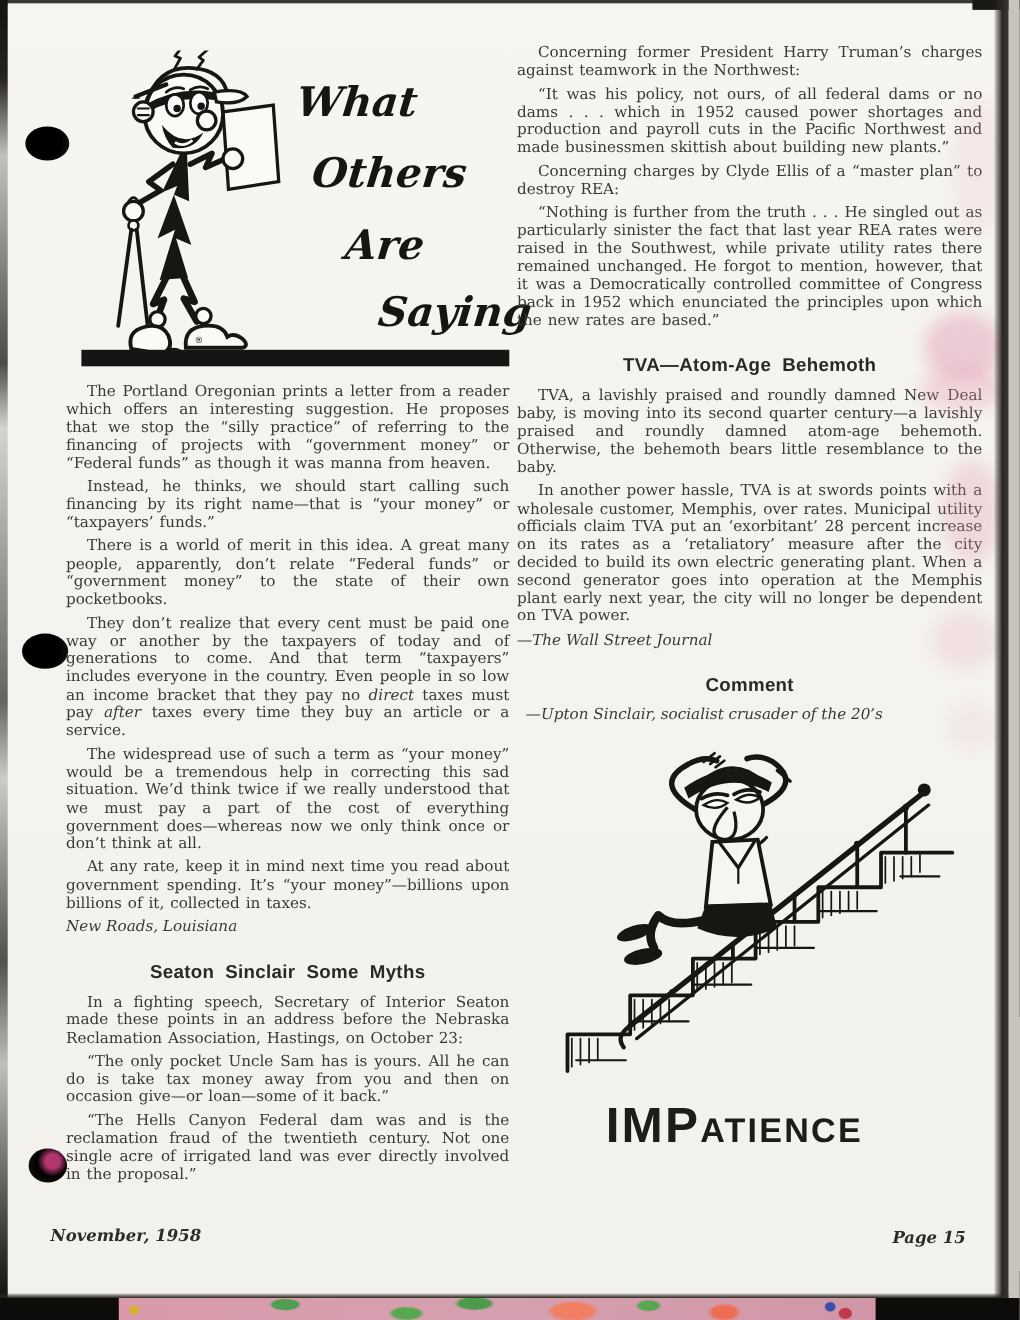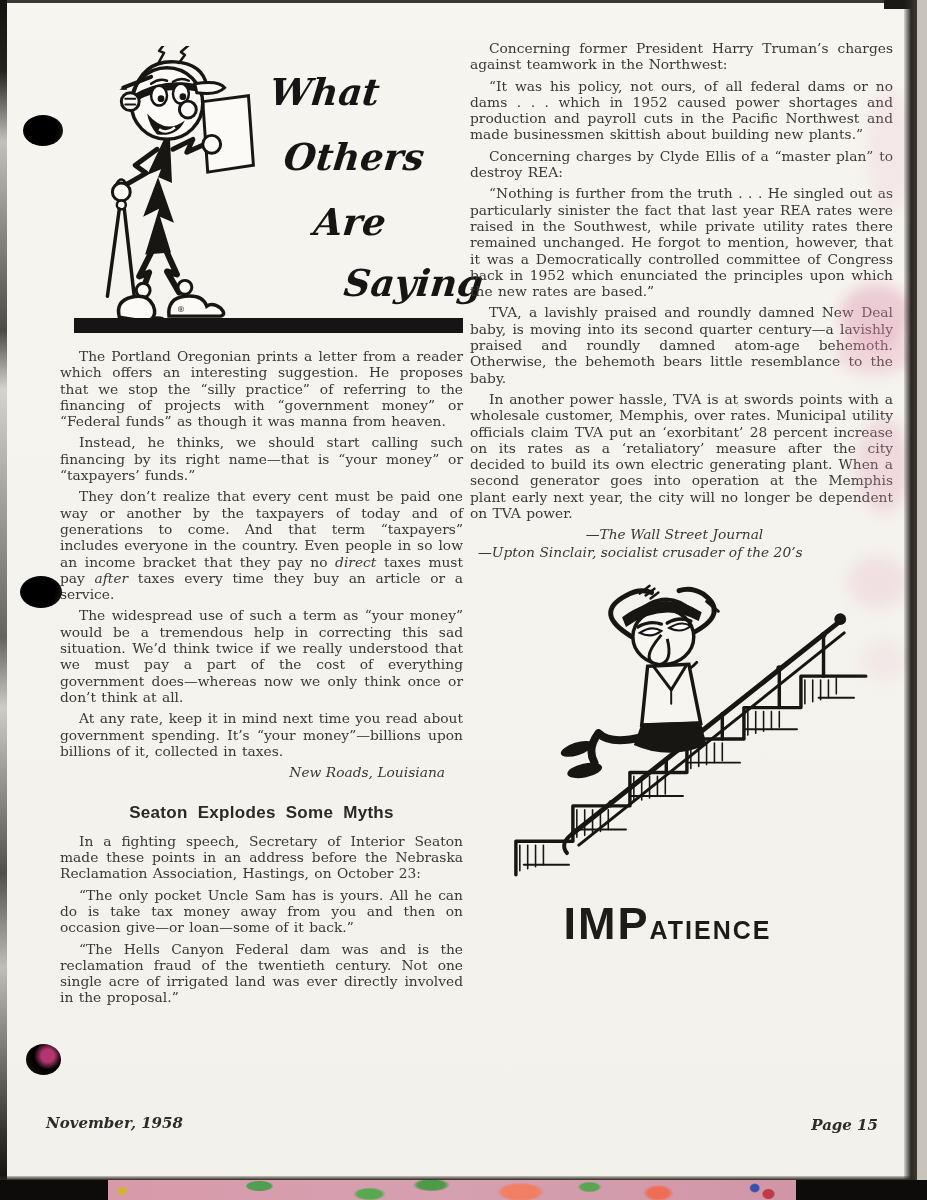--- a/index.html
+++ b/index.html
@@ -59,29 +59,29 @@
   .ln4{margin:24px 0 0 88px;}
   .header-bar{position:absolute;left:74px;top:318px;width:389px;height:15px;background:#161513;}
   
   .col{position:absolute;color:#3a3836;font-size:13.8px;line-height:16.3px;}
   .col-left{left:60px;top:348px;width:403px;}
   .col-right{left:470px;top:40px;width:423px;}
   .sec-heading{font-family:"Liberation Sans", sans-serif;font-weight:700;font-size:17px;
       letter-spacing:.3px;word-spacing:5px;color:#2b2926;text-align:center;margin:25px 0 11px;}
   .sec-heading.first{margin-top:0;}
   .body-p{margin:0 0 5px;text-indent:19px;text-align:justify;word-spacing:1px;}
-  .attr{font-style:italic;text-align:center;padding-right:14px;margin:2px 0 0;}
-  .attr2{font-style:italic;text-align:right;padding-right:18px;margin:0;}
+  .attr{font-style:italic;text-align:left;padding-right:14px;margin:2px 0 0;}
+  .attr2{font-style:italic;text-align:left;padding-right:18px;margin:0;}
   .attr-left{font-style:italic;margin:1px 0 0;text-indent:8px;}
   
   .cartoon{display:block;margin:10px auto 0;}
   .impatience-caption{margin:2px 0 0 -28px;text-align:center;
       font-family:"Liberation Sans", sans-serif;font-weight:700;color:#1d1c19;letter-spacing:2px;}
   .cap-big{font-size:45px;}
-  .cap-small{font-size:25px;}
+  .cap-small{font-size:31px;}
   
   .footer-date{position:absolute;left:46px;top:1114px;font-weight:700;font-style:italic;
       font-size:15px;color:#2e2c29;}
   .footer-page{position:absolute;left:806px;top:1116px;width:72px;text-align:right;
       font-weight:700;font-style:italic;font-size:15px;color:#2e2c29;}
   svg .ink{stroke:#181613;fill:none;stroke-linecap:round;stroke-linejoin:round;}
 </style>
 </head>
 <body>
 
@@ -143,41 +143,44 @@
     <span class="ln ln1">What</span>
     <span class="ln ln2">Others</span>
     <span class="ln ln3">Are</span>
     <span class="ln ln4">Saying</span>
   </div>
   <div class="header-bar"></div>
 
   <div class="col col-left">
     <p class="body-p">The Portland Oregonian prints a letter from a reader which offers an interesting suggestion. He proposes that we stop the “silly practice” of referring to the financing of projects with “government money” or “Federal funds” as though it was manna from heaven.</p>
     <p class="body-p">Instead, he thinks, we should start calling such financing by its right name—that is “your money” or “taxpayers’ funds.”</p>
+    <p class="body-p">There is a world of merit in this idea. A great many people, apparently, don’t relate “Federal funds” or “government money” to the state of their own pocketbooks.</p>
     <p class="body-p"><span>They don’t realize that every cent must be paid one way or another by the taxpayers of today and of generations to come. And that term “taxpayers” includes everyone in the country. Even people in so low an income bracket that they pay no </span><em>direct</em><span> taxes must pay </span><em>after</em><span> taxes every time they buy an article or a service.</span></p>
     <p class="body-p">The widespread use of such a term as “your money” would be a tremendous help in correcting this sad situation. We’d think twice if we really understood that we must pay a part of the cost of everything government does—whereas now we only think once or don’t think at all.</p>
     <p class="body-p">At any rate, keep it in mind next time you read about government spending. It’s “your money”—billions upon billions of it, collected in taxes.</p>
     <p class="attr2">New Roads, Louisiana</p>
 
-    <div class="sec-heading">Seaton Explodes Some Myths</div>
+    <div class="sec-heading">Seaton Sinclair Some Myths</div>
     <p class="body-p">In a fighting speech, Secretary of Interior Seaton made these points in an address before the Nebraska Reclamation Association, Hastings, on October 23:</p>
     <p class="body-p">“The only pocket Uncle Sam has is yours. All he can do is take tax money away from you and then on occasion give—or loan—some of it back.”</p>
     <p class="body-p">“The Hells Canyon Federal dam was and is the reclamation fraud of the twentieth century. Not one single acre of irrigated land was ever directly involved in the proposal.”</p>
   </div>
 
   <div class="col col-right">
     <p class="body-p">Concerning former President Harry Truman’s charges against teamwork in the Northwest:</p>
     <p class="body-p">“It was his policy, not ours, of all federal dams or no dams . . . which in 1952 caused power shortages and production and payroll cuts in the Pacific Northwest and made businessmen skittish about building new plants.”</p>
     <p class="body-p">Concerning charges by Clyde Ellis of a “master plan” to destroy REA:</p>
     <p class="body-p">“Nothing is further from the truth . . . He singled out as particularly sinister the fact that last year REA rates were raised in the Southwest, while private utility rates there remained unchanged. He forgot to mention, however, that it was a Democratically controlled committee of Congress back in 1952 which enunciated the principles upon which the new rates are based.”</p>
 
+    <div class="sec-heading">TVA—Atom-Age Behemoth</div>
     <p class="body-p">TVA, a lavishly praised and roundly damned New Deal baby, is moving into its second quarter century—a lavishly praised and roundly damned atom-age behemoth. Otherwise, the behemoth bears little resemblance to the baby.</p>
     <p class="body-p">In another power hassle, TVA is at swords points with a wholesale customer, Memphis, over rates. Municipal utility officials claim TVA put an ‘exorbitant’ 28 percent increase on its rates as a ‘retaliatory’ measure after the city decided to build its own electric generating plant. When a second generator goes into operation at the Memphis plant early next year, the city will no longer be dependent on TVA power.</p>
     <p class="attr">—The Wall Street Journal</p>
 
+    <div class="sec-heading">Comment</div>
     <p class="attr-left">—Upton Sinclair, socialist crusader of the 20’s</p>
 
     <svg class="cartoon" width="382" height="344" viewBox="0 0 382 350" aria-hidden="true">
 
       <circle cx="352" cy="50" r="6" fill="#181613"></circle>
       <path d="M352,52 L80,268" class="ink" stroke-width="5"></path>
       <path d="M356,64 L86,280" class="ink" stroke-width="3"></path>
       <path d="M80,268 q-14,10 -6,20" class="ink" stroke-width="4"></path>
 
       <path d="M335,66 V108 M290,100 V140 M232,146 V172 M175,192 V206 M118,236 V240" class="ink" stroke-width="3.5"></path>

